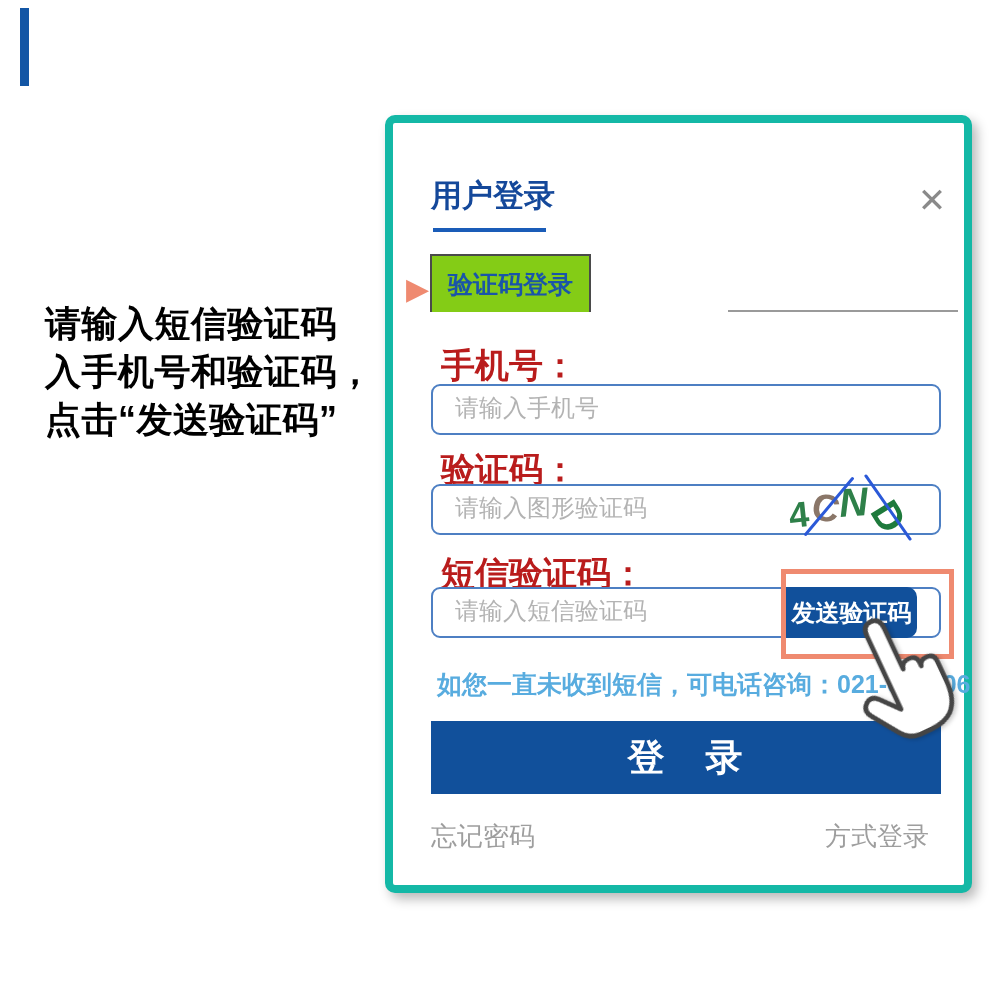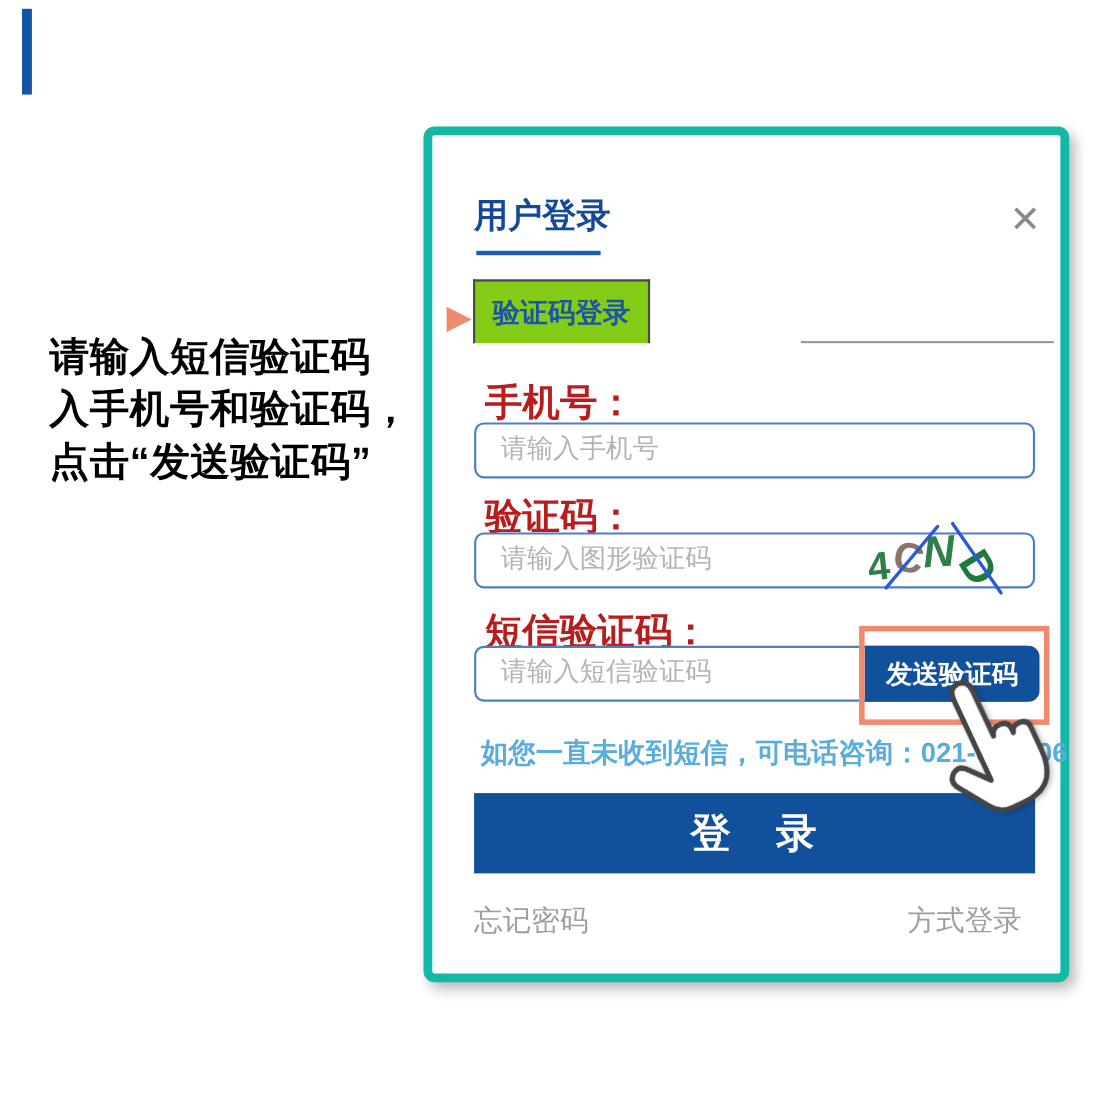--- a/index.html
+++ b/index.html
@@ -51,21 +51,21 @@
   .captcha-wrap { position:absolute; left:388px; top:350px; width:172px; height:92px; z-index:4; pointer-events:none; }
   .captcha-char { position:absolute; font-weight:800; }
   .cc-0 { left:8px;  top:21px; font-size:36px; color:#2E8049; transform:rotate(-6deg); }
   .cc-1 { left:31px; top:14px; font-size:38px; color:#8A7668; transform:rotate(12deg); }
   .cc-2 { left:58px; top:7px;  font-size:40px; color:#2E8049; font-style:italic; transform:rotate(-4deg); }
   .cc-3 { left:93px; top:21px; font-size:40px; color:#1E7A3C; transform:rotate(58deg); }
   .captcha-line { position:absolute; height:3px; background:#2B59D8; border-radius:2px; }
   .cl-1 { left:10px; top:32px; width:76px; transform:rotate(-50deg); }
   .cl-2 { left:67px; top:33px; width:80px; transform:rotate(55deg); }
 
-  .send-btn { position:absolute; left:393px; top:464px; width:159px; height:51px; background:#11509B; color:#fff;
+  .send-btn { position:absolute; left:393px; top:464px; width:131px; height:51px; background:#11509B; color:#fff;
               border:none; border-radius:0 10px 10px 0; font-size:24px; font-weight:700; cursor:pointer;
               font-family:"Liberation Sans","DejaVu Sans",sans-serif; }
 
   .help-text { position:absolute; left:44px; top:545px; font-size:25px; font-weight:600; color:#58ACDF; white-space:nowrap; }
 
   .login-btn { position:absolute; left:38px; top:598px; width:510px; height:73px; background:#11509B; color:#fff;
                border:none; font-size:37px; font-weight:700; letter-spacing:2px; cursor:pointer;
                font-family:"Liberation Sans","DejaVu Sans",sans-serif; }
 
   .link { position:absolute; top:696px; font-size:26px; color:#9E9E9E; cursor:pointer; }

